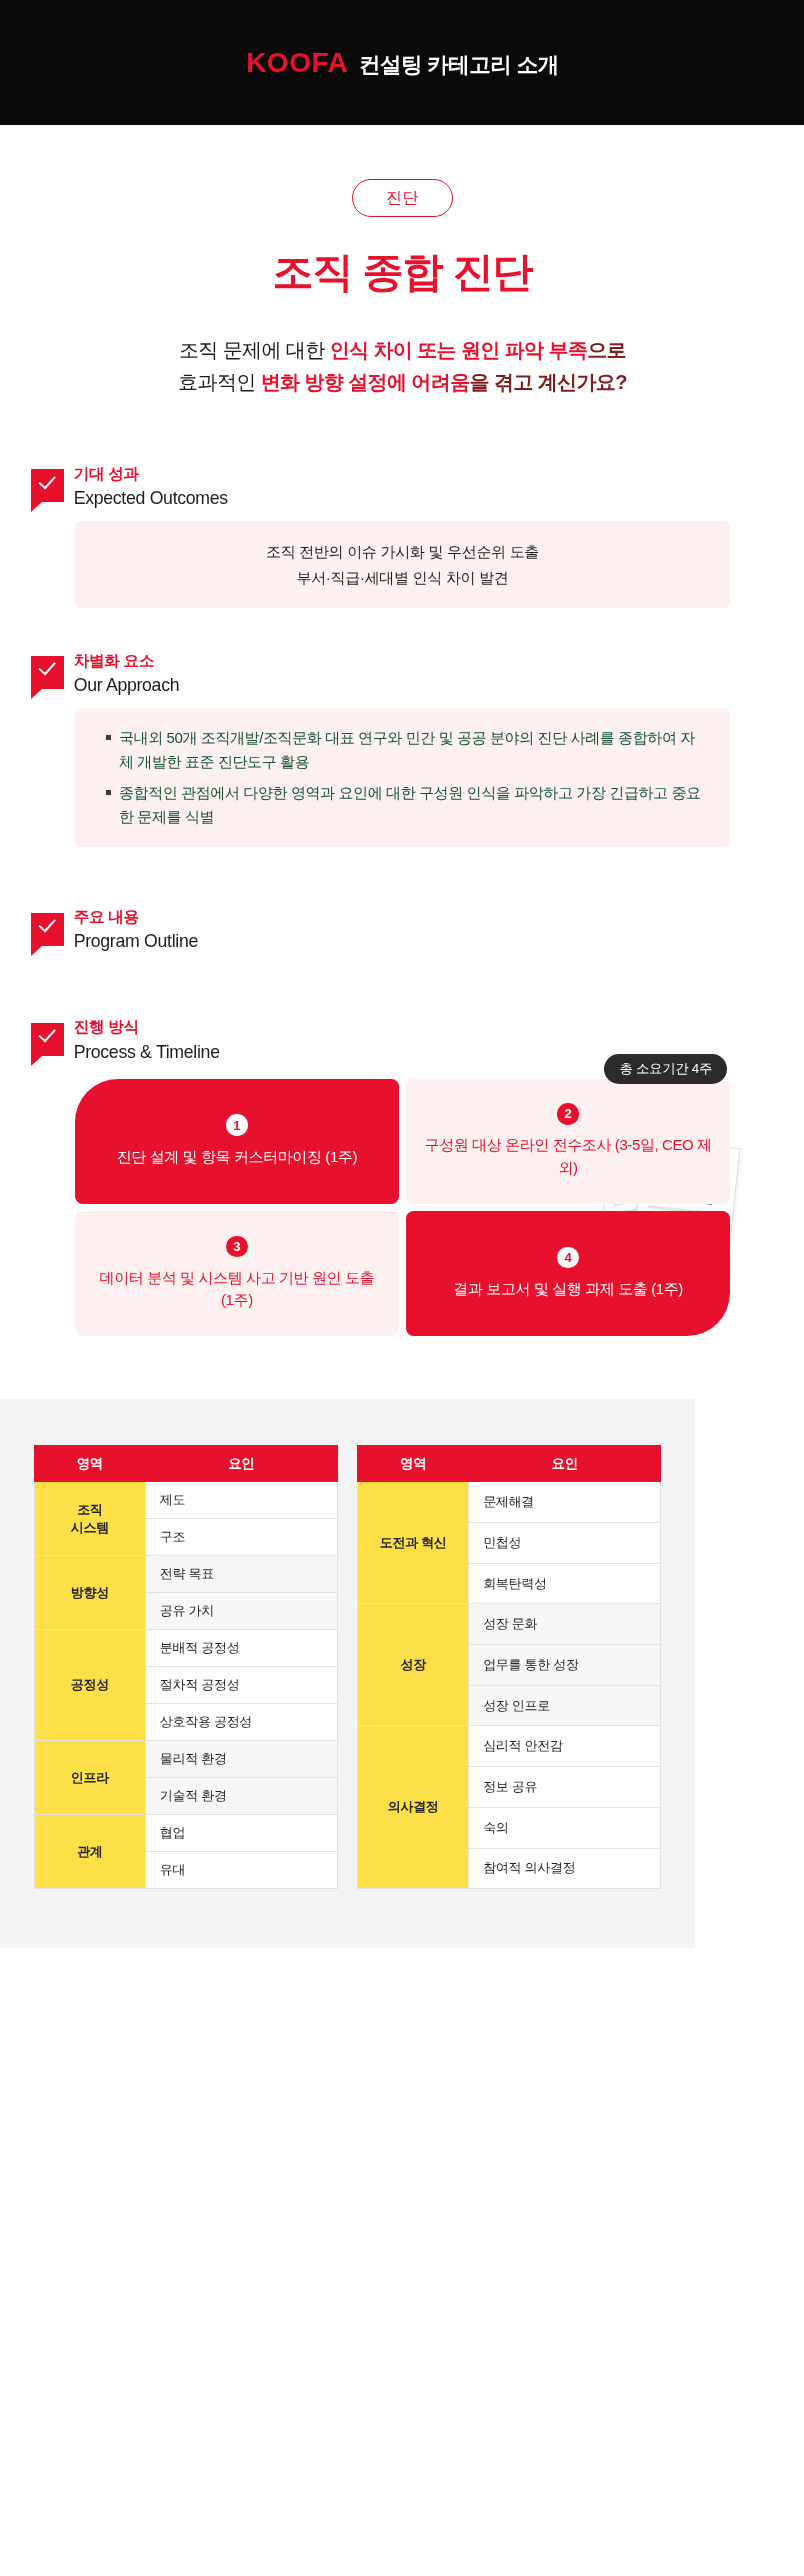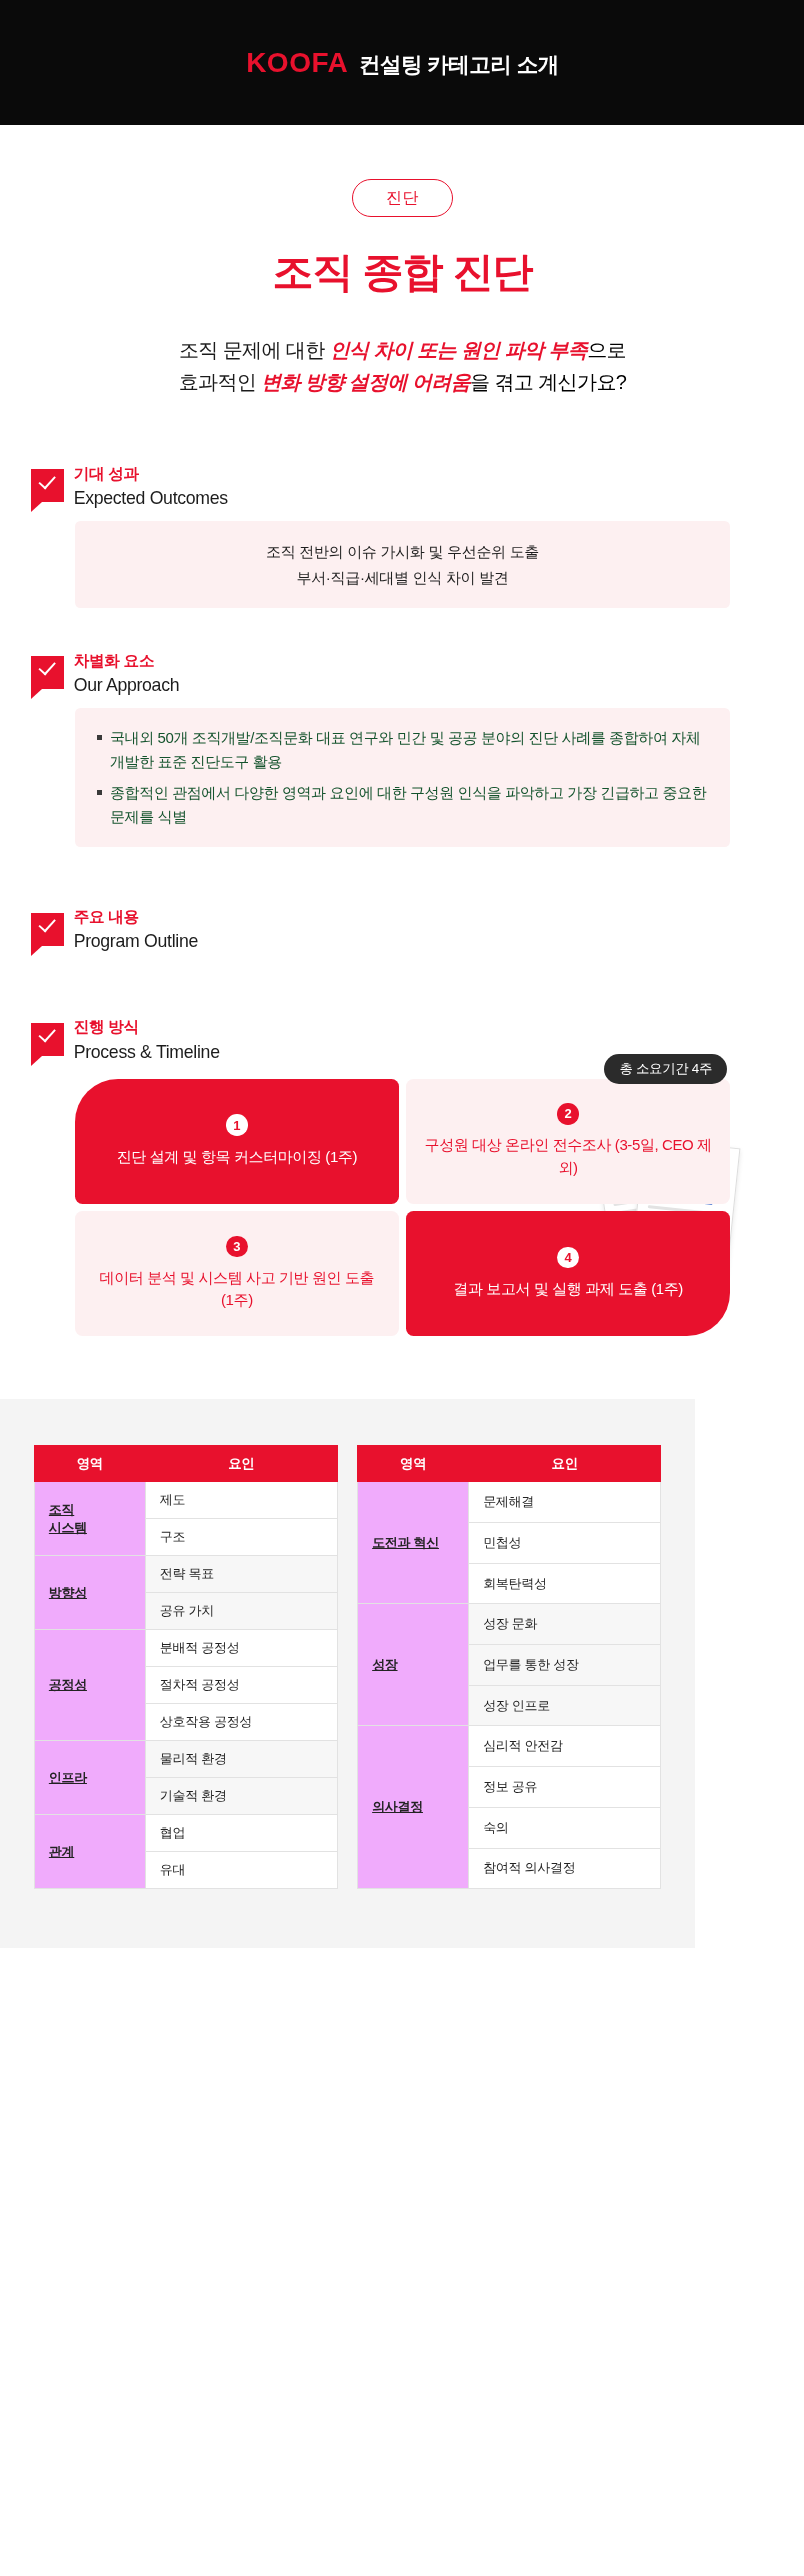--- a/index.html
+++ b/index.html
@@ -55,22 +55,22 @@
     color: #e8112d;
     letter-spacing: -1.1px;
   }
   .hero-sub {
     margin-top: 34px;
     font-size: 20px;
     line-height: 1.62;
     color: #1b1b1b;
     letter-spacing: -0.6px;
   }
-  .hl { color: #e8112d; font-weight: bold; font-style: italic; }
-  .dk { color: #000000; font-weight: normal; }
+  .hl { color: #e8112d; font-weight: bold; }
+  .dk { color: #7f1d1d; font-weight: bold; }
 
   
   .sections { margin-top: 64px; padding: 0 0 0 0; position: relative; }
 
   .section { position: relative; margin-bottom: 10.7px; }
 
   .sec-head {
     display: flex;
     align-items: flex-start;
     gap: 9.7px;
@@ -112,21 +112,21 @@
     color: #1c1c1c;
     font-size: 17.7px;
     margin-top: 3.2px;
     letter-spacing: -0.3px;
   }
 
   .panel {
     margin: 11.8px 75px 0 75px;
     background: #fdf0f1;
     border-radius: 5.4px;
-    padding: 18px 20px;
+    padding: 18px 29px;
   }
   .panel.center { text-align: center; }
   .panel p {
     font-size: 15px;
     color: #1f1f1f;
     line-height: 1.72;
     letter-spacing: -0.3px;
   }
   .bullets { list-style: none; }
   .bullets li {
@@ -243,25 +243,25 @@
     border: 0.5px solid #e8112d;
     letter-spacing: -0.3px;
   }
   table.kt td {
     border: 0.5px solid #e2e2e2;
     padding: 9px 14px;
     color: #232323;
     letter-spacing: -0.3px;
   }
   table.kt td.area {
-    font-weight: bold;
-    background: #f0abfc;
+    text-align: center;
+    font-weight: bold;
+    background: #fde047;
     width: 111px;
     line-height: 1.4;
-    text-decoration: underline;
   }
   table.kt td.alt { background: #f7f7f7; }
 </style>
 </head>
 <body>
 
 <div class="header">
   <div class="header-inner">
     <span class="logo">KOOFA</span>
     <span class="header-title">컨설팅 카테고리 소개</span>

